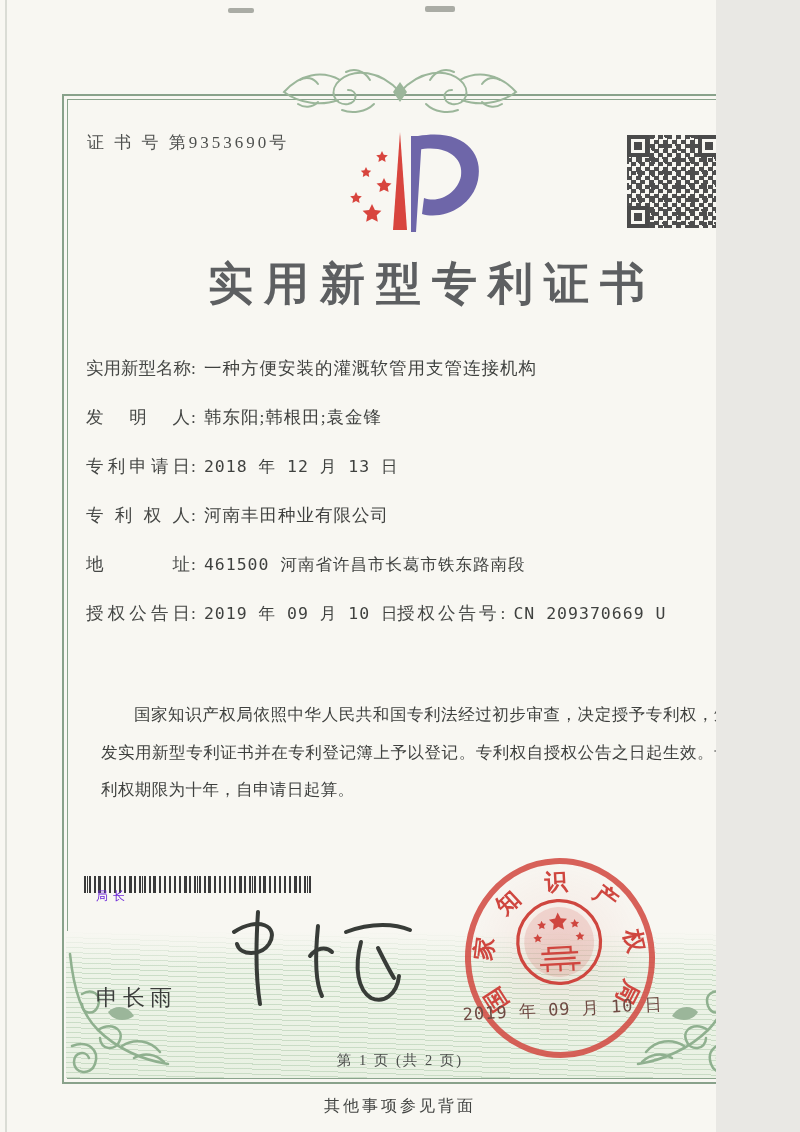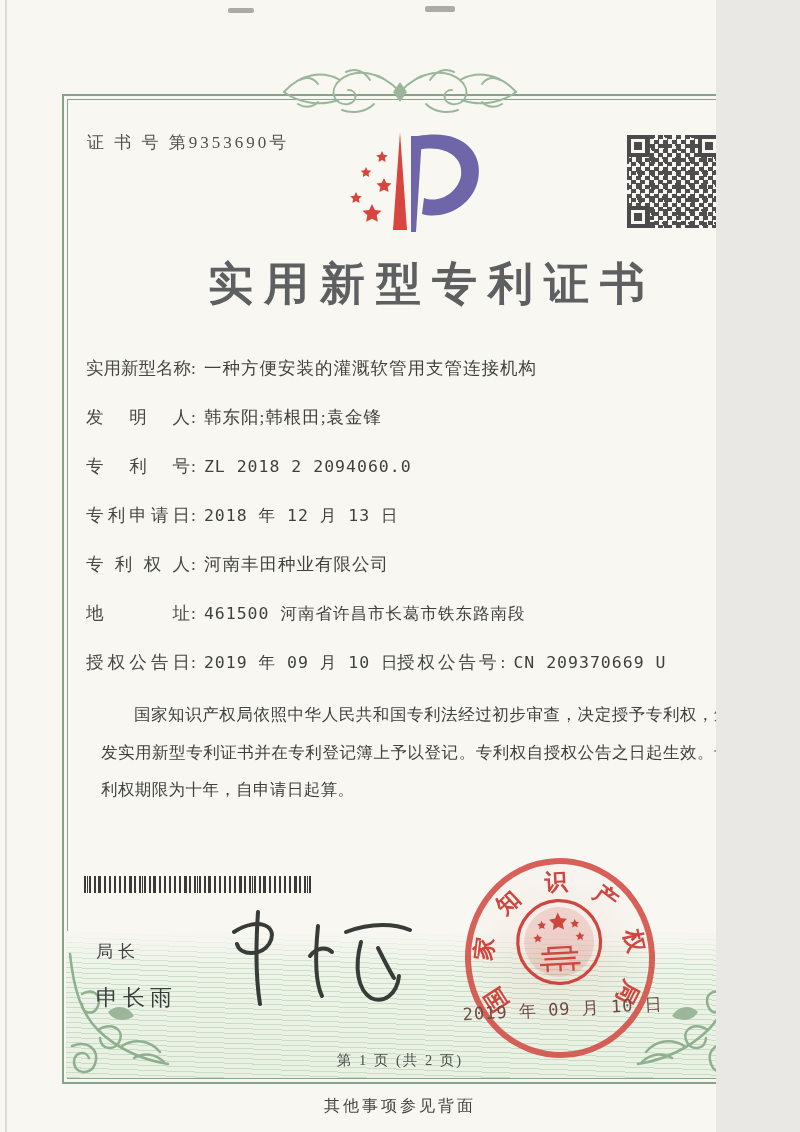--- a/index.html
+++ b/index.html
@@ -46,21 +46,21 @@
   .grow{position:relative;}
   
   .paras{position:absolute;left:86px;top:681px;width:660px;font-size:16.5px;line-height:37.5px;
      color:#3e403e;text-align:justify;letter-spacing:.4px;}
   .paras p{margin:15px;text-indent:2em;}
   
   .barcode{position:absolute;left:84px;top:876px;width:228px;height:17px;background:
      repeating-linear-gradient(90deg,#3a3a3a 0 2px,transparent 2px 5px),
      repeating-linear-gradient(90deg,transparent 0 3px,#3a3a3a 3px 4px,transparent 4px 11px);}
   
-  .signer-title{position:absolute;left:96px;top:940px;font-size:17px;letter-spacing:5px;color:#404040;}
+  .signer-title{position:absolute;left:96px;top:888px;font-size:12px;letter-spacing:5px;color:#6d28d9;}
   .signer-name{position:absolute;left:96px;top:983px;font-size:22px;letter-spacing:5px;color:#3b3d3b;}
   .signature{position:absolute;left:206px;top:898px;width:212px;height:118px;}
   
   .seal{position:absolute;left:465px;top:858px;width:190px;height:200px;transform:rotate(-3deg);}
   .seal-ring{position:absolute;inset:0;border:6px solid rgba(209,70,62,.85);border-radius:50%;
      background:radial-gradient(circle at 50% 45%, rgba(222,100,92,.10), rgba(222,100,92,0) 70%);}
   .seal-char{position:absolute;left:50%;top:50%;font-size:23px;font-weight:700;color:#cf463f;
      transform-origin:center;}
   .emblem{position:absolute;left:49px;top:38px;width:92px;height:92px;}
   .seal-date{position:absolute;left:-6px;top:140px;width:202px;text-align:center;font-size:17px;
@@ -155,23 +155,20 @@
   </div>
 
   <div class="title">实用新型专利证书</div>
 
   <div class="fields">
     <div class="frow">
       <span class="flabel">实用新型名称</span><span class="fcolon">:</span><span class="fval" style="font-family:inherit;font-size:17.5px;">一种方便安装的灌溉软管用支管连接机构</span>
     </div>
     <div class="frow">
       <span class="flabel">发明人</span><span class="fcolon">:</span><span class="fval" style="font-family:inherit;font-size:17.5px;">韩东阳;韩根田;袁金锋</span>
-    </div>
-    <div class="frow">
-      <span class="flabel">专利号</span><span class="fcolon">:</span><span class="fval">ZL 2018 2 2094060.0</span>
     </div>
     <div class="frow">
       <span class="flabel">专利申请日</span><span class="fcolon">:</span><span class="fval">2018 年 12 月 13 日</span>
     </div>
     <div class="frow">
       <span class="flabel">专利权人</span><span class="fcolon">:</span><span class="fval" style="font-family:inherit;font-size:17.5px;">河南丰田种业有限公司</span>
     </div>
     <div class="frow">
       <span class="flabel">地址</span><span class="fcolon">:</span><span class="fval">461500 河南省许昌市长葛市铁东路南段</span>
     </div>

